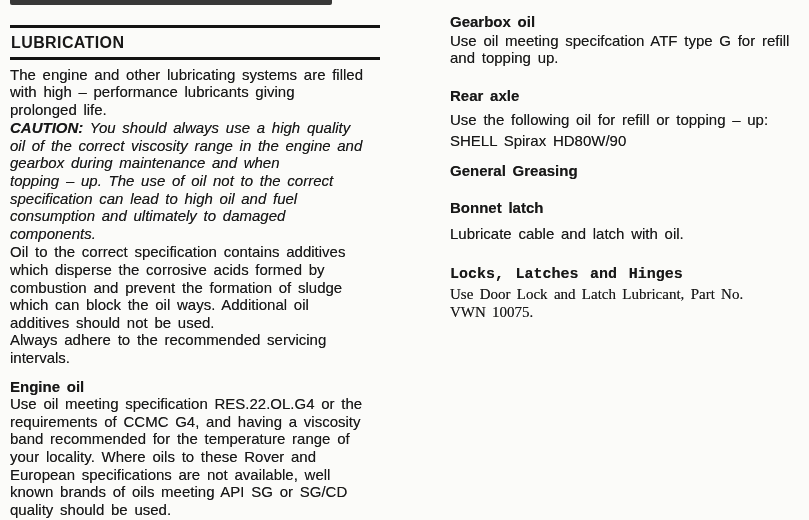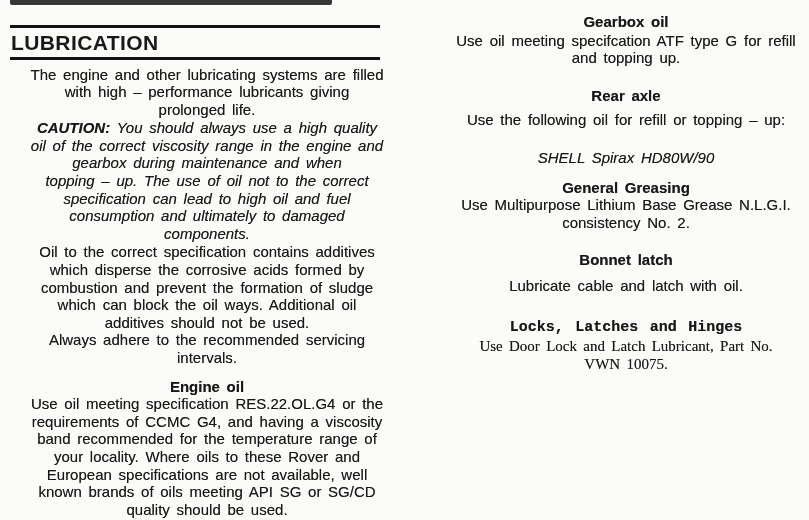--- a/index.html
+++ b/index.html
@@ -47,49 +47,48 @@
   }
   .rule {
     width: 370px;
     background: #161616;
     border: 0;
     margin: 0;
   }
   .rule-top { height: 2.5px; }
   .rule-bottom { height: 3px; }
   .doc-title {
-    font-size: 21px;
+    font-size: 16px;
     font-weight: 700;
     letter-spacing: 0.4px;
     line-height: 22px;
     margin: 4px 0 3px 1px;
   }
   p, h2 {
     margin: 0;
     font-size: 15px;
     line-height: 17.6px;
     white-space: pre-line;
     word-spacing: 0.17em;
     text-shadow: 0 0 0.5px rgba(20,20,20,0.55);
-    text-align: center;
   }
   h2 {
     font-weight: 700;
   }
   .intro        { margin-top: 6px; }
   .caution      { margin-top: 1px; font-style: italic; }
   .caution .cl  { font-weight: 700; }
   .additives    { margin-top: 1px; }
   .h-engine     { margin-top: 11px; }
 
   .h-gearbox    { margin-top: 13px; }
   .b-gearbox    { margin-top: 1px; }
   .h-rear       { margin-top: 20px; }
   .b-rear-intro { margin-top: 7px; }
-  .b-rear-oil   { margin-top: 20px; font-style: italic; }
+  .b-rear-oil   { margin-top: 3px; }
   .b-rear-body  { margin-top: 2px; }
   .h-grease     { margin-top: 12px; }
   .b-grease     { margin-top: 0; }
   .h-bonnet     { margin-top: 20px; }
   .b-bonnet     { margin-top: 8px; }
   .h-locks      { margin-top: 24px; font-family: Liberation Mono, monospace; }
   .b-locks      { margin-top: 2px; font-family: Liberation Serif, serif; }
 </style>
 </head>
 <body>
@@ -137,22 +136,20 @@
     <div class="col-right">
       <h2 class="h-gearbox">Gearbox oil</h2>
       <p class="b-gearbox">Use oil meeting specifcation ATF type G for refill
 and topping up.</p>
 
       <h2 class="h-rear">Rear axle</h2>
       <p class="b-rear-intro">Use the following oil for refill or topping – up:</p>
       <p class="b-rear-oil">SHELL Spirax HD80W/90</p>
 
       <h2 class="h-grease">General Greasing</h2>
-      <p class="b-grease">Use Multipurpose Lithium Base Grease N.L.G.I.
-consistency No. 2.</p>
 
       <h2 class="h-bonnet">Bonnet latch</h2>
       <p class="b-bonnet">Lubricate cable and latch with oil.</p>
 
       <h2 class="h-locks">Locks, Latches and Hinges</h2>
       <p class="b-locks">Use Door Lock and Latch Lubricant, Part No.
 VWN 10075.</p>
     </div>
 
   </div>

